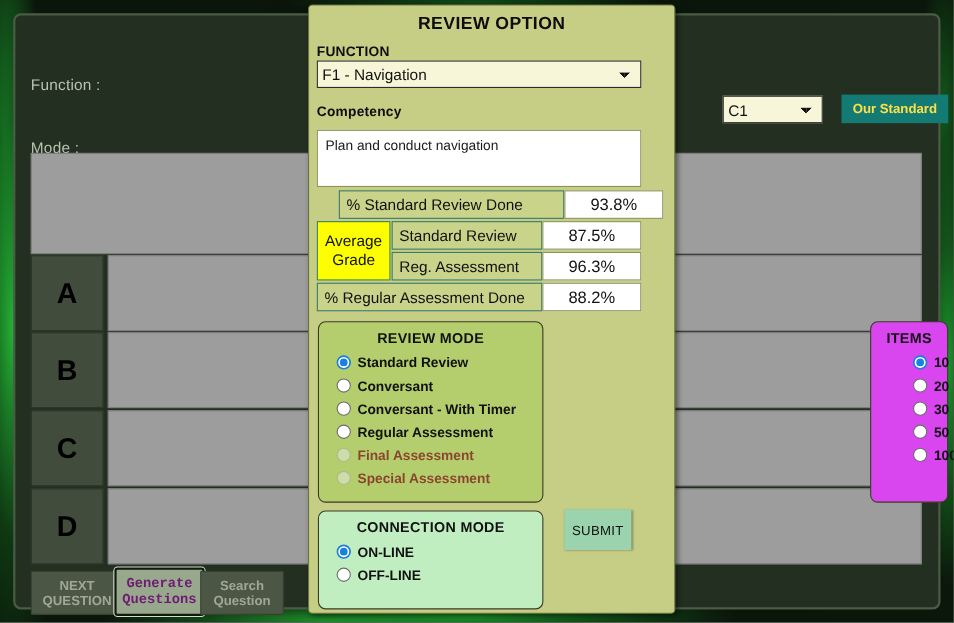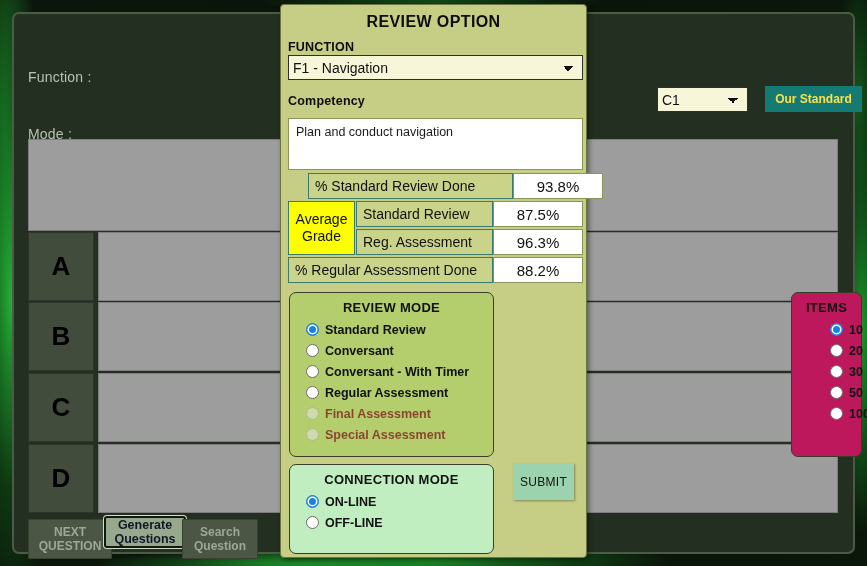--- a/index.html
+++ b/index.html
@@ -101,30 +101,30 @@
     border: 1px solid #39422f;
     color: #9fa898;
     font-size: 12px;
     font-weight: bold;
     line-height: 14px;
     text-align: center;
     display: flex; align-items: center; justify-content: center;
     border-radius: 1px;
   }
   #btn-next      { left: 14px;  top: 505px; width: 84px; height: 40px; }
-  #btn-generate  { left: 90px;  top: 502px; width: 82px; height: 32px;
-                   background: #97a88c; color: #0f172a; border: 2px solid #10190b;
-                   box-shadow: 0 0 0 1px #d3ddcb; font-size: 12.5px; border-radius: 3px; }
+  #btn-generate  { left: 90px;  top: 502px; width: 82px; height: 44px;
+                   background: #97a88c; color: #701a75; border: 2px solid #10190b;
+                   box-shadow: 0 0 0 1px #d3ddcb; font-size: 12.5px; border-radius: 3px; font-family: Liberation Mono, monospace; }
   #btn-search    { left: 168px; top: 505px; width: 76px; height: 40px; }
 
   
   #review-dialog {
     position: absolute;
     left: 280px; top: 4px;
-    width: 307px; height: 554px;
+    width: 334px; height: 554px;
     background: #c6ce85;
     border: 1px solid #6b7540;
     border-radius: 4px;
     box-shadow: 2px 2px 5px rgba(0,0,0,0.45);
   }
   #dialog-title {
     text-align: center;
     font-size: 16px;
     font-weight: bold;
     color: #0d0d0d;
@@ -243,21 +243,21 @@
     text-align: center;
     font-size: 13px;
     font-weight: bold;
     color: #111;
     letter-spacing: 0.3px;
     padding-top: 7px;
     padding-bottom: 4px;
   }
   #review-mode-panel { left: 288px - 280px; }
   #review-mode-panel { left: 8px; top: 287px; width: 205px; height: 165px; background: #b4ce6d; }
-  #items-panel       { left: 510px; top: 287px; width: 71px; height: 165px; background: #be185d;
+  #items-panel       { left: 510px; top: 287px; width: 71px; height: 165px; background: #d946ef;
                         }
   #connection-panel  { left: 8px; top: 459px; width: 205px; height: 90px; background: #c0eec0; }
 
   .radio-line {
     display: flex;
     align-items: center;
     padding-left: 10px;
     height: 21px;
     font-size: 12.5px;
     font-weight: bold;

